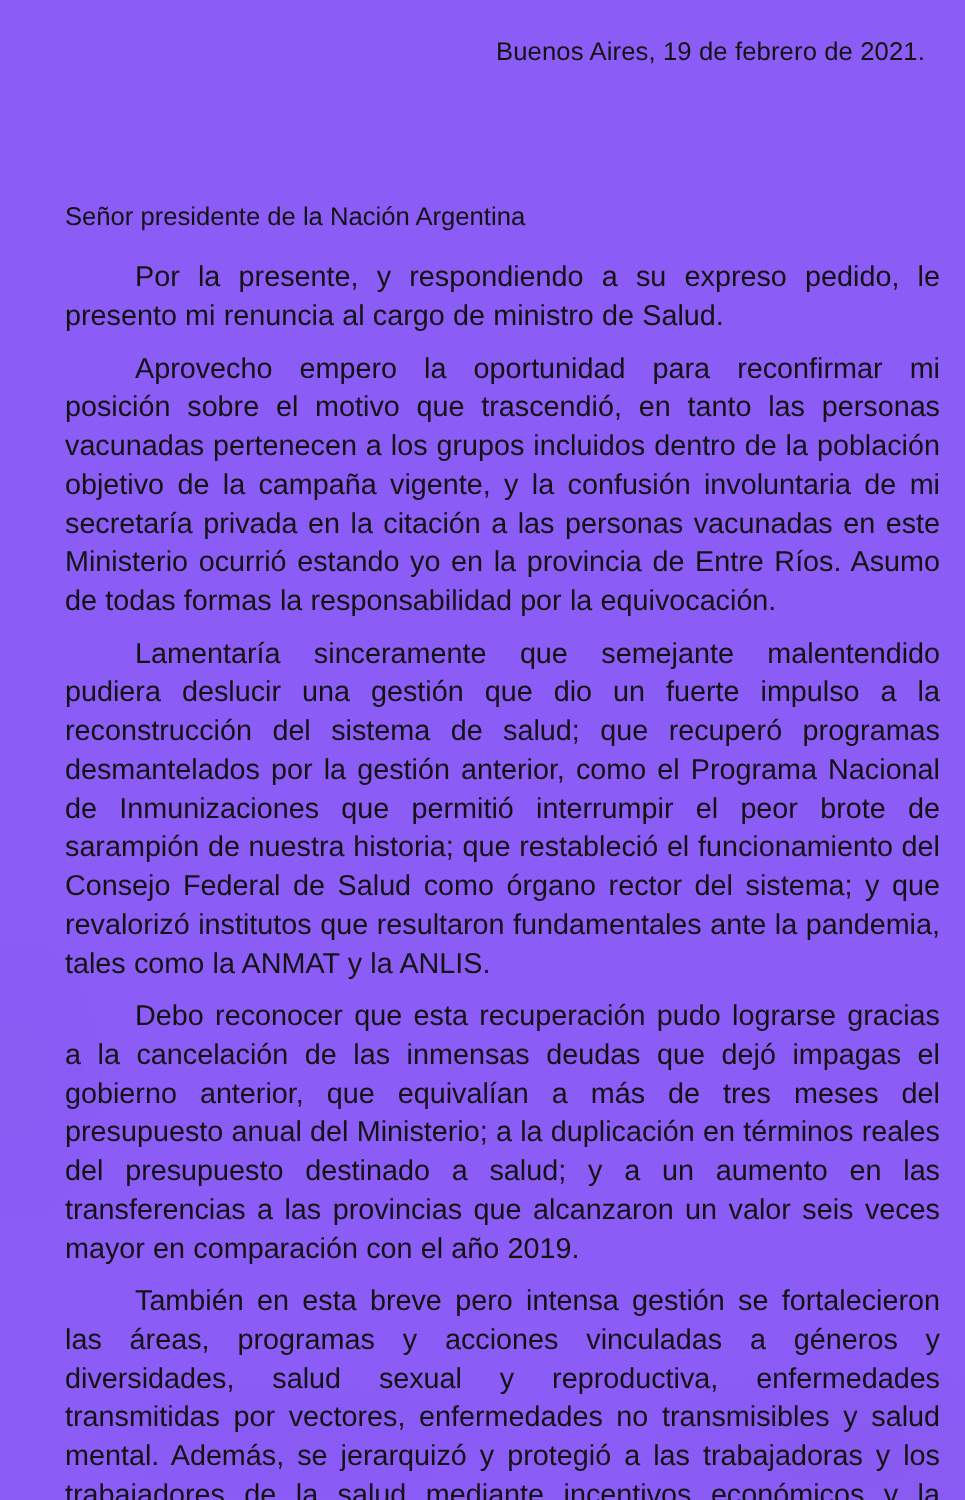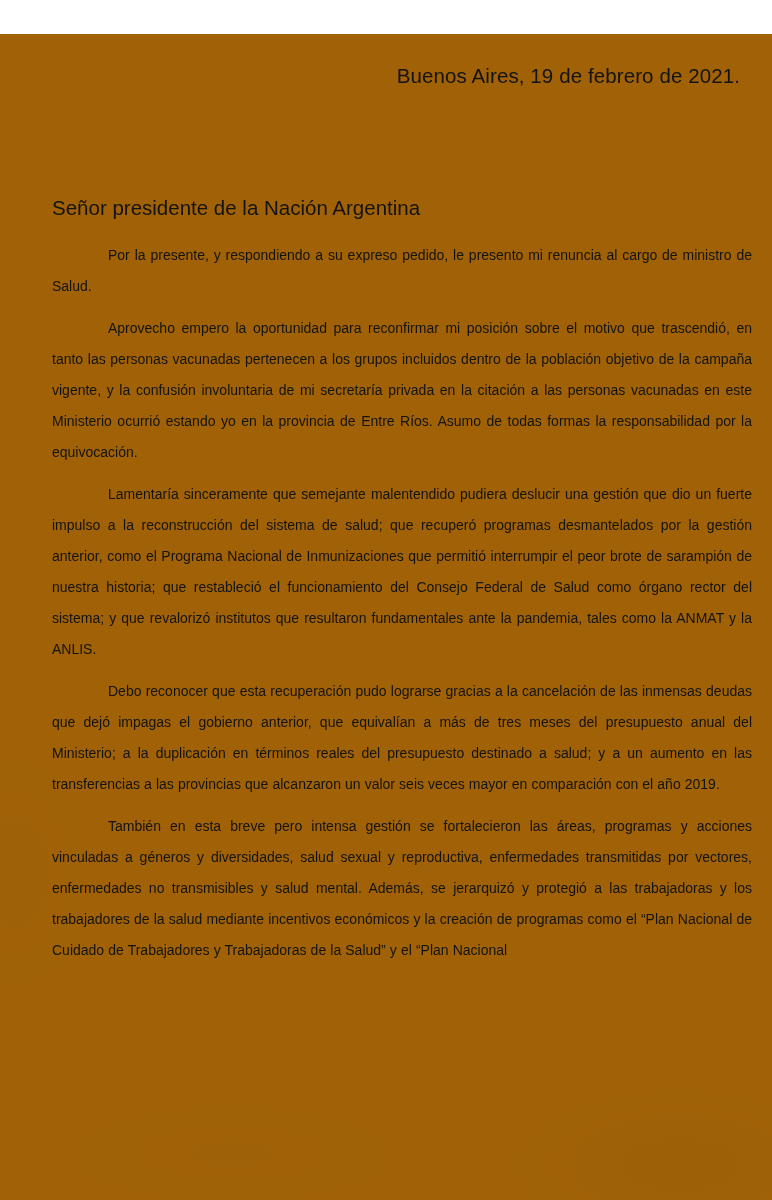--- a/index.html
+++ b/index.html
@@ -13,22 +13,21 @@
     position: relative;
     overflow: hidden;
     font-family: "Liberation Sans", sans-serif;
     color: #141414;
     -webkit-font-smoothing: antialiased;
   }
 
   .page {
     position: absolute;
     inset: 0;
-    background: #a16207;
-    margin-top: 34px;
+    background: #8b5cf6;
   }
 
   
   .scan-noise {
     position: absolute;
     inset: 0;
     pointer-events: none;
     background:
       radial-gradient(ellipse 260px 120px at 88% 97%, rgba(0,0,0,0.022), rgba(0,0,0,0) 70%),
       radial-gradient(ellipse 300px 90px at 30% 96%, rgba(0,0,0,0.012), rgba(0,0,0,0) 70%),
@@ -56,21 +55,21 @@
 
   .salutation {
     font-size: 20.5px;
     line-height: 31px;
     color: #131313;
     margin: 0 0 17px 0;
   }
 
   p.para {
     margin: 0 0 11px 0;
-    font-size: 14px;
+    font-size: 23px;
     line-height: 31px;
     text-align: justify;
     text-justify: inter-word;
     text-indent: 56px;
     color: #131313;
     word-spacing: 0.2px;
     hyphens: none;
   }
 
   

